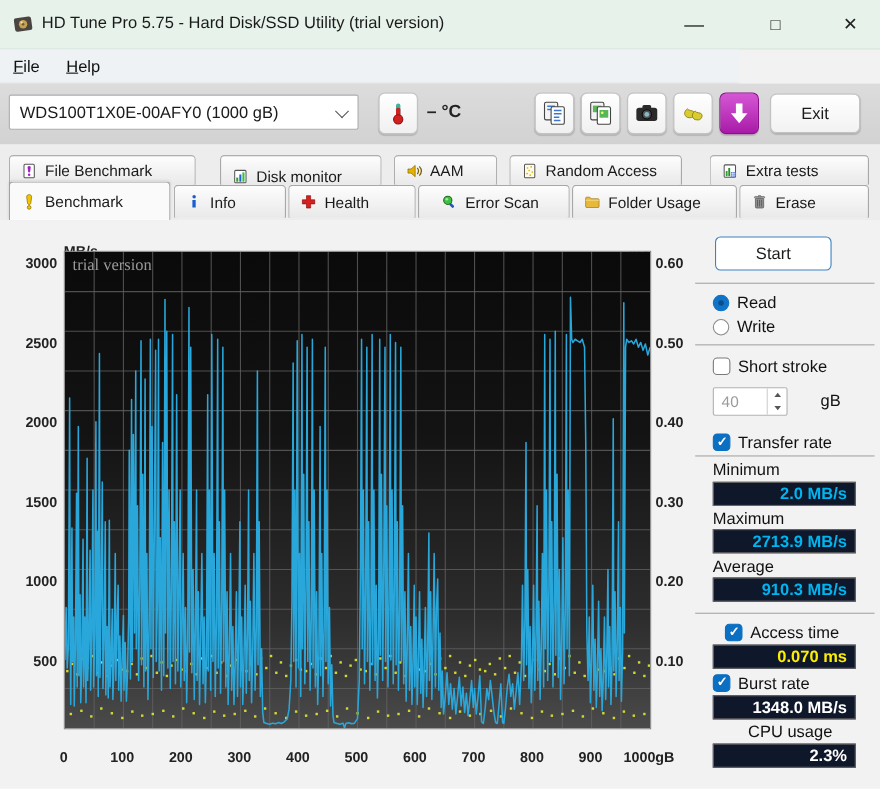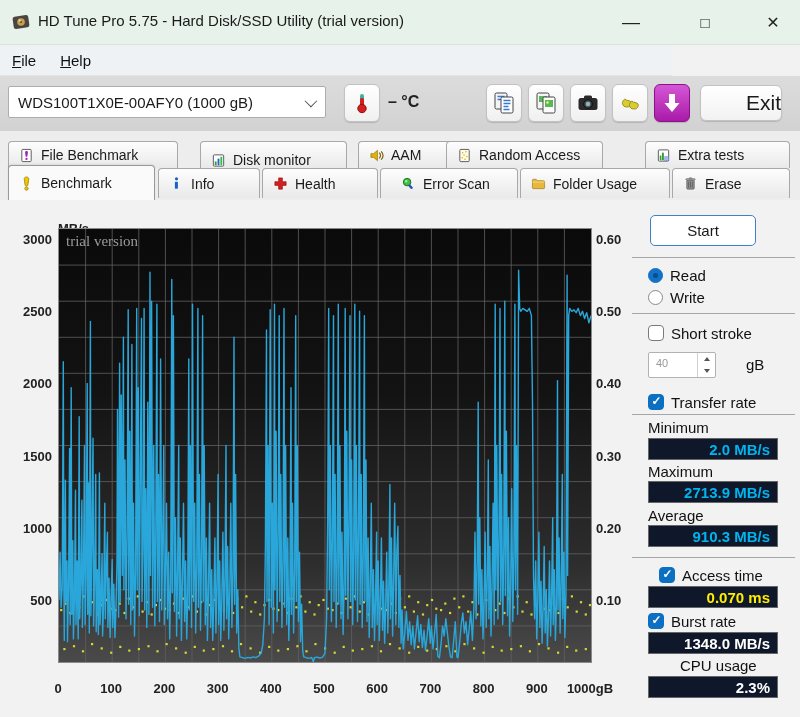--- a/index.html
+++ b/index.html
@@ -21,21 +21,21 @@
   .menuitem .ini{text-decoration:underline;}
 
   
   .toolbar{position:absolute;left:0;top:76px;width:800px;height:55px;background:linear-gradient(#dcdcdc,#d2d2d2);border-bottom:1px solid #bdbdbd;}
   .drive{position:absolute;left:8px;top:10px;width:318px;height:32px;background:#fff;border:1px solid #adadad;border-radius:2px;display:flex;align-items:center;padding-left:9px;box-sizing:border-box;font-size:15px;color:#1a1a1a;}
   .drive .chev{position:absolute;right:11px;top:11px;width:8px;height:8px;border-right:1.6px solid #555;border-bottom:1.6px solid #555;transform:rotate(45deg) translateY(-2px);}
   .toolbtn{position:absolute;top:8px;width:34px;height:36px;background:linear-gradient(#ffffff,#f0f0f0);border:1px solid #c2c2c2;border-radius:6px;box-shadow:0 1px 1px rgba(0,0,0,.15);display:flex;align-items:center;justify-content:center;}
   .toolbtn svg{width:24px;height:24px;}
   .toolbtn.magenta{background:linear-gradient(#d557d5,#a81ba8);border-color:#8a118a;}
   .tempval{position:absolute;left:388px;top:17px;font-size:16px;color:#222;font-weight:bold;}
-  .exitbtn{position:absolute;left:700px;top:9px;width:80px;height:34px;background:linear-gradient(#ffffff,#f2f2f2);border:1px solid #c2c2c2;border-radius:6px;box-shadow:0 1px 1px rgba(0,0,0,.15);display:flex;align-items:center;justify-content:flex-end;font-size:21px;color:#1a1a1a;}
+  .exitbtn{position:absolute;left:700px;top:9px;width:80px;height:34px;background:linear-gradient(#ffffff,#f2f2f2);border:1px solid #c2c2c2;border-radius:6px;box-shadow:0 1px 1px rgba(0,0,0,.15);display:flex;align-items:center;justify-content:center;font-size:15px;color:#1a1a1a;}
 
   
   .tabzone{position:absolute;left:0;top:131px;width:800px;height:69px;background:#ededed;}
   .tab{position:absolute;box-sizing:border-box;height:27px;background:linear-gradient(#fdfdfd,#e9e9e9);border:1px solid #a8a8a8;border-bottom:none;border-radius:4px 4px 0 0;display:flex;align-items:center;gap:7px;padding:0 10px;font-size:14px;color:#1a1a1a;white-space:nowrap;}
   .tab svg{width:15px;height:15px;flex:0 0 auto;}
   .row1 .tab{top:10px;}
   .row2 .tab{top:37px;height:30px;}
   .tab.active{top:34px;height:35px;background:#fafafa;z-index:3;border-color:#999;box-shadow:0 -1px 2px rgba(0,0,0,.08);}
 
   
@@ -52,21 +52,21 @@
   .sep{position:absolute;left:632px;width:163px;height:0;border-top:1px solid #a6a6a6;}
   .startbtn{position:absolute;left:650px;top:215px;width:104px;height:29px;background:#fff;border:1.6px solid #3c82c4;border-radius:5px;display:flex;align-items:center;justify-content:center;font-size:15px;color:#1a1a1a;}
   .ctlrow{position:absolute;display:flex;align-items:center;gap:7px;font-size:15px;color:#111;height:18px;}
   .radio{width:15px;height:15px;border-radius:50%;box-sizing:border-box;background:#fff;border:1px solid #8a8a8a;position:relative;flex:0 0 auto;}
   .radio.sel{background:#1273c6;border-color:#1273c6;}
   .radio.sel::after{content:"";position:absolute;left:4px;top:4px;width:5px;height:5px;border-radius:50%;background:#0a4d8c;}
   .cb{width:16px;height:16px;border-radius:4px;box-sizing:border-box;background:#fff;border:1px solid #7a7a7a;flex:0 0 auto;position:relative;}
   .cb.on{background:#0b6fc2;border-color:#0b6fc2;}
   .cb.on::after{content:"✓";position:absolute;left:2.5px;top:-1px;color:#fff;font-size:12px;font-weight:bold;}
   .spin{position:absolute;left:648px;top:352px;width:68px;height:26px;background:#fff;border:1px solid #b2b2b2;border-radius:2px;box-sizing:border-box;}
-  .spin .val{position:absolute;left:7px;top:4px;font-size:11px;color:#9a9a9a;}
+  .spin .val{position:absolute;left:7px;top:4px;font-size:14px;color:#9a9a9a;}
   .spin .btns{position:absolute;right:0;top:0;width:17px;height:100%;border-left:1px solid #d0d0d0;display:flex;flex-direction:column;}
   .spin .btns div{flex:1;display:flex;align-items:center;justify-content:center;}
   .tri-up{width:0;height:0;border-left:3.5px solid transparent;border-right:3.5px solid transparent;border-bottom:4.5px solid #555;}
   .tri-dn{width:0;height:0;border-left:3.5px solid transparent;border-right:3.5px solid transparent;border-top:4.5px solid #555;}
   .plabel{position:absolute;font-size:15px;color:#111;}
   .vbox{position:absolute;left:648px;width:130px;height:22px;background:#0f172a;border:1px solid #666;display:flex;align-items:center;justify-content:flex-end;padding-right:7px;box-sizing:border-box;font-size:15px;font-weight:bold;}
 </style>
 </head>
 <body>
 
@@ -175,21 +175,21 @@
           </svg>
         <span>Disk monitor</span>
       </div>
       <div class="tab" style="left:358px;width:94px;">
         <svg viewBox="0 0 16 16">
             <path d="M2 6h3l4-3.5v11L5 10H2z" fill="#e8b000" stroke="#7a5c00" stroke-width=".6"></path>
             <path d="M11 5c1.5 1.8 1.5 4.2 0 6M13 3.5c2.5 2.8 2.5 6.2 0 9" stroke="#7a5c00" fill="none" stroke-width="1.2"></path>
           </svg>
         <span>AAM</span>
       </div>
-      <div class="tab" style="left:446px;width:157px;">
+      <div class="tab" style="left:463px;width:157px;">
         <svg viewBox="0 0 16 16">
             <rect x="3" y="1.5" width="10" height="13" rx="1" fill="#fffbe8" stroke="#555"></rect>
             <g fill="#d4b000">
               <circle cx="6" cy="5" r=".8"></circle>
               <circle cx="9.5" cy="4" r=".8"></circle>
               <circle cx="7.5" cy="7.5" r=".8"></circle>
               <circle cx="10.5" cy="9" r=".8"></circle>
               <circle cx="5.5" cy="10.5" r=".8"></circle>
               <circle cx="8.5" cy="12" r=".8"></circle>
             </g>

